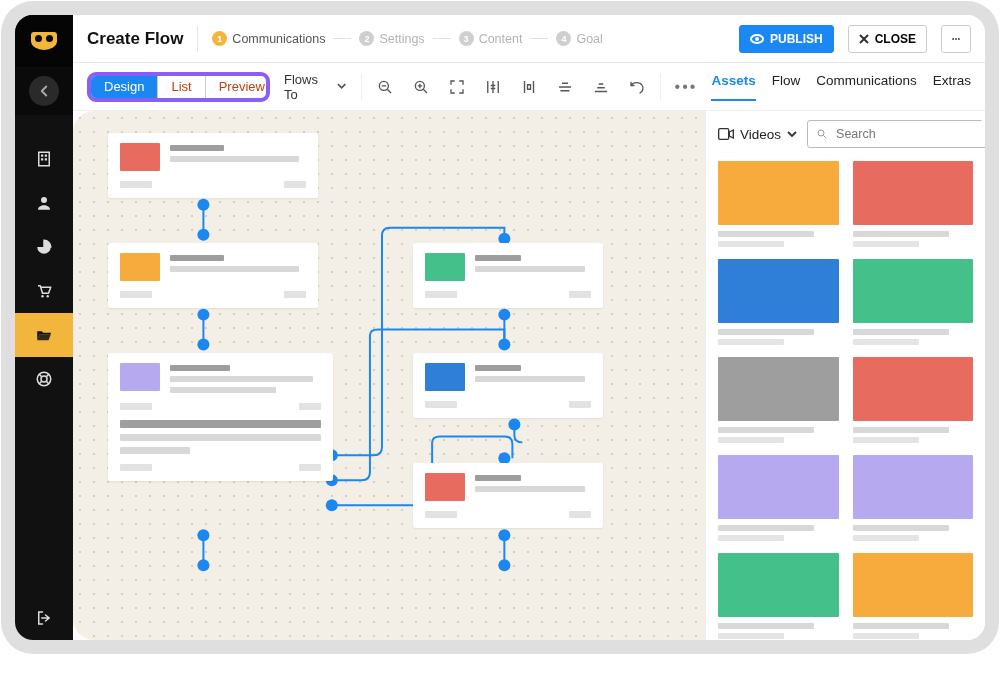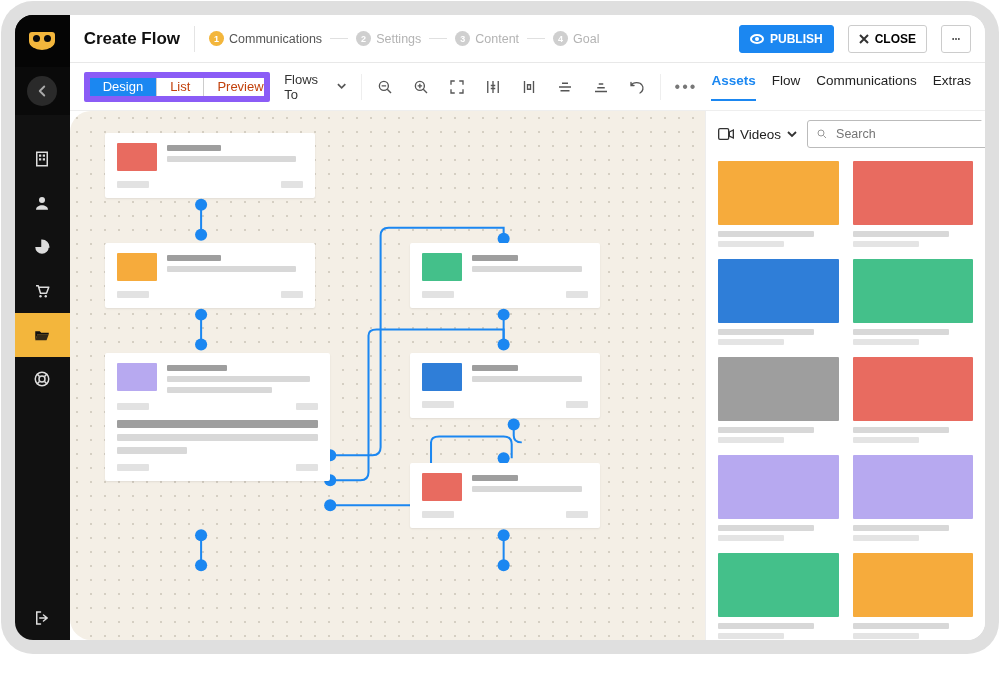--- a/index.html
+++ b/index.html
@@ -66,21 +66,21 @@
   .top-fill { flex:1; }
   .btn { height:28px; padding:0 10px; border:1px solid #ccc; border-radius:3px; background:#fff; display:flex; align-items:center; gap:6px; font-size:12px; font-weight:600; cursor:pointer; }
   .btn.primary { background:#1b87f1; border-color:#1b87f1; color:#fff; }
   .btn-more { width:30px; justify-content:center; }
 
   
   .toolbar {
     height:48px; border-bottom:1px solid #eee;
     display:flex; align-items:center; padding:0 14px; gap:14px;
   }
-  .seg { display:flex; height:30px; border:6px solid #8b5cf6; border-radius:2px; overflow:hidden; }
+  .seg { display:flex; height:30px; border:4px solid #8b5cf6; border-radius:9px; overflow:hidden; }
   .seg > div { padding:0 13px; display:flex; align-items:center; font-size:13px; color:#c2410c; border-right:1px solid #ccc; cursor:pointer;}
   .seg > div:last-child { border-right:none; }
   .seg > div.sel { background:#1b87f1; color:#fff; }
   .jump { font-size:13px; display:flex; align-items:center; gap:6px; color:#333; cursor:pointer;}
   .tb-icons { display:flex; align-items:center; gap:18px; color:#666; }
   .tb-icons > span, .tb-icons > svg { cursor:pointer; }
 
   .inner-divider { width:1px; height:26px; background:#eee; }
 
   .right-tabs { display:flex; gap:16px; font-size:13.5px; color:#222; margin-left:auto; }

